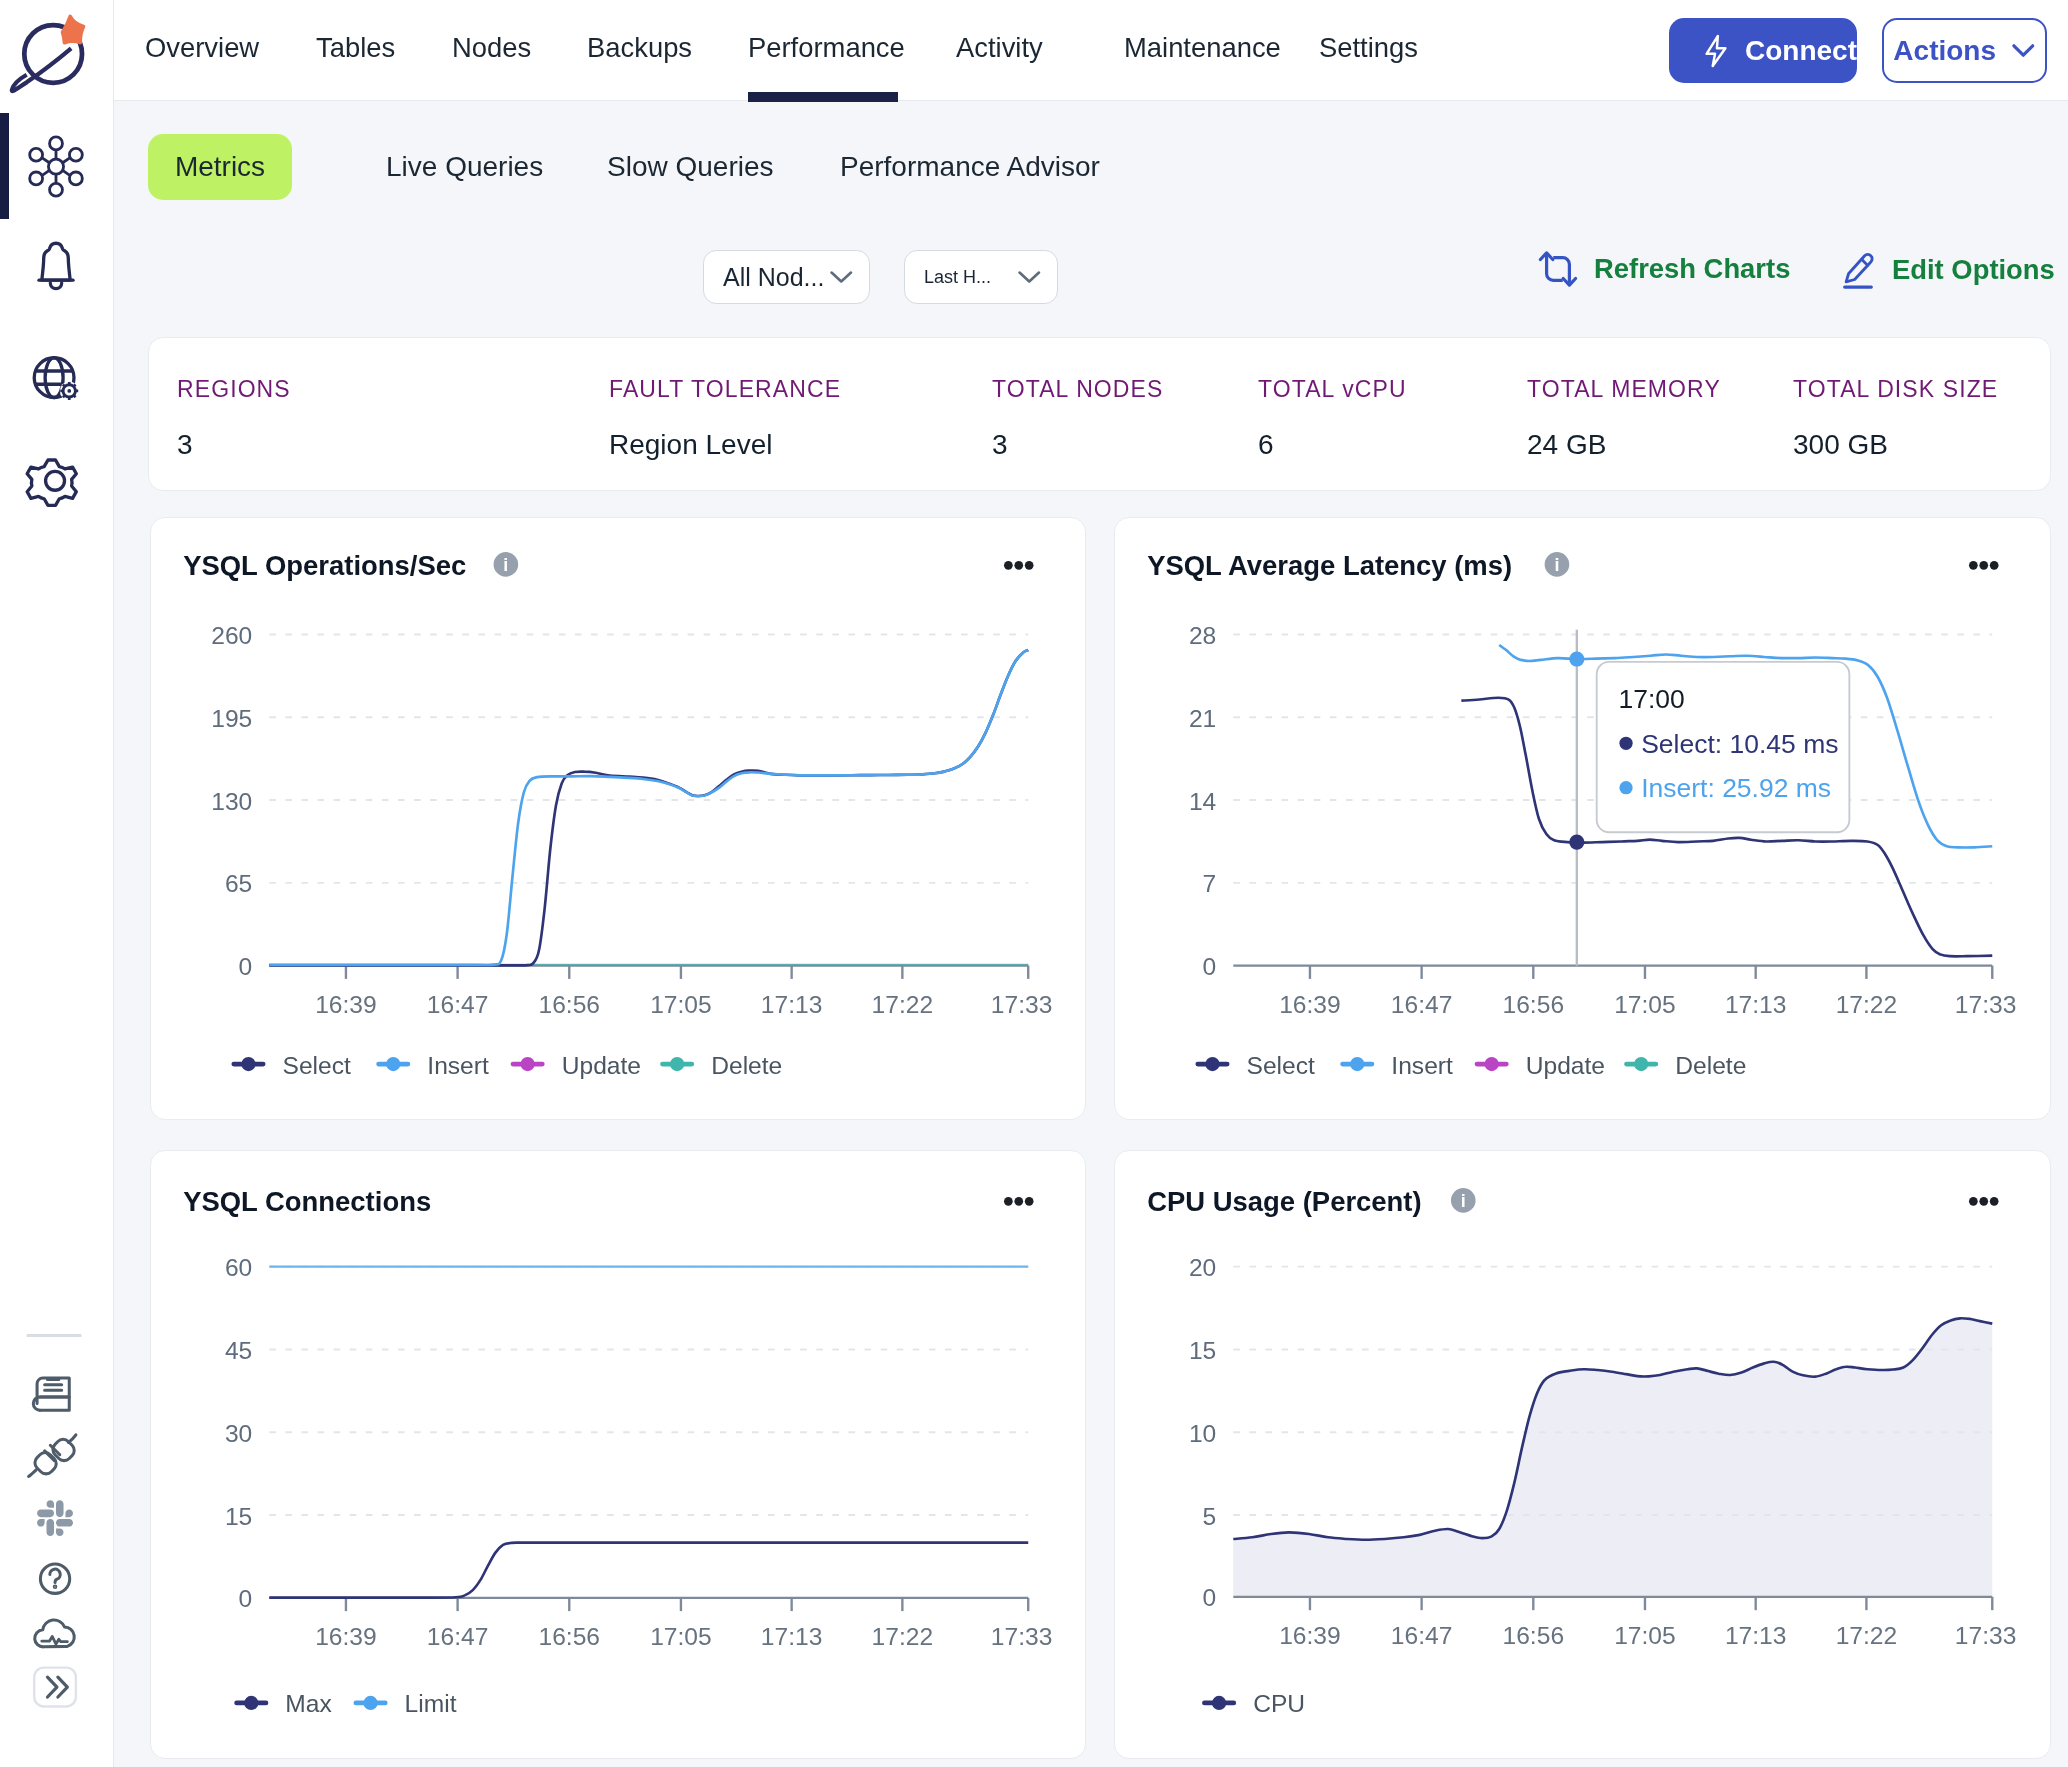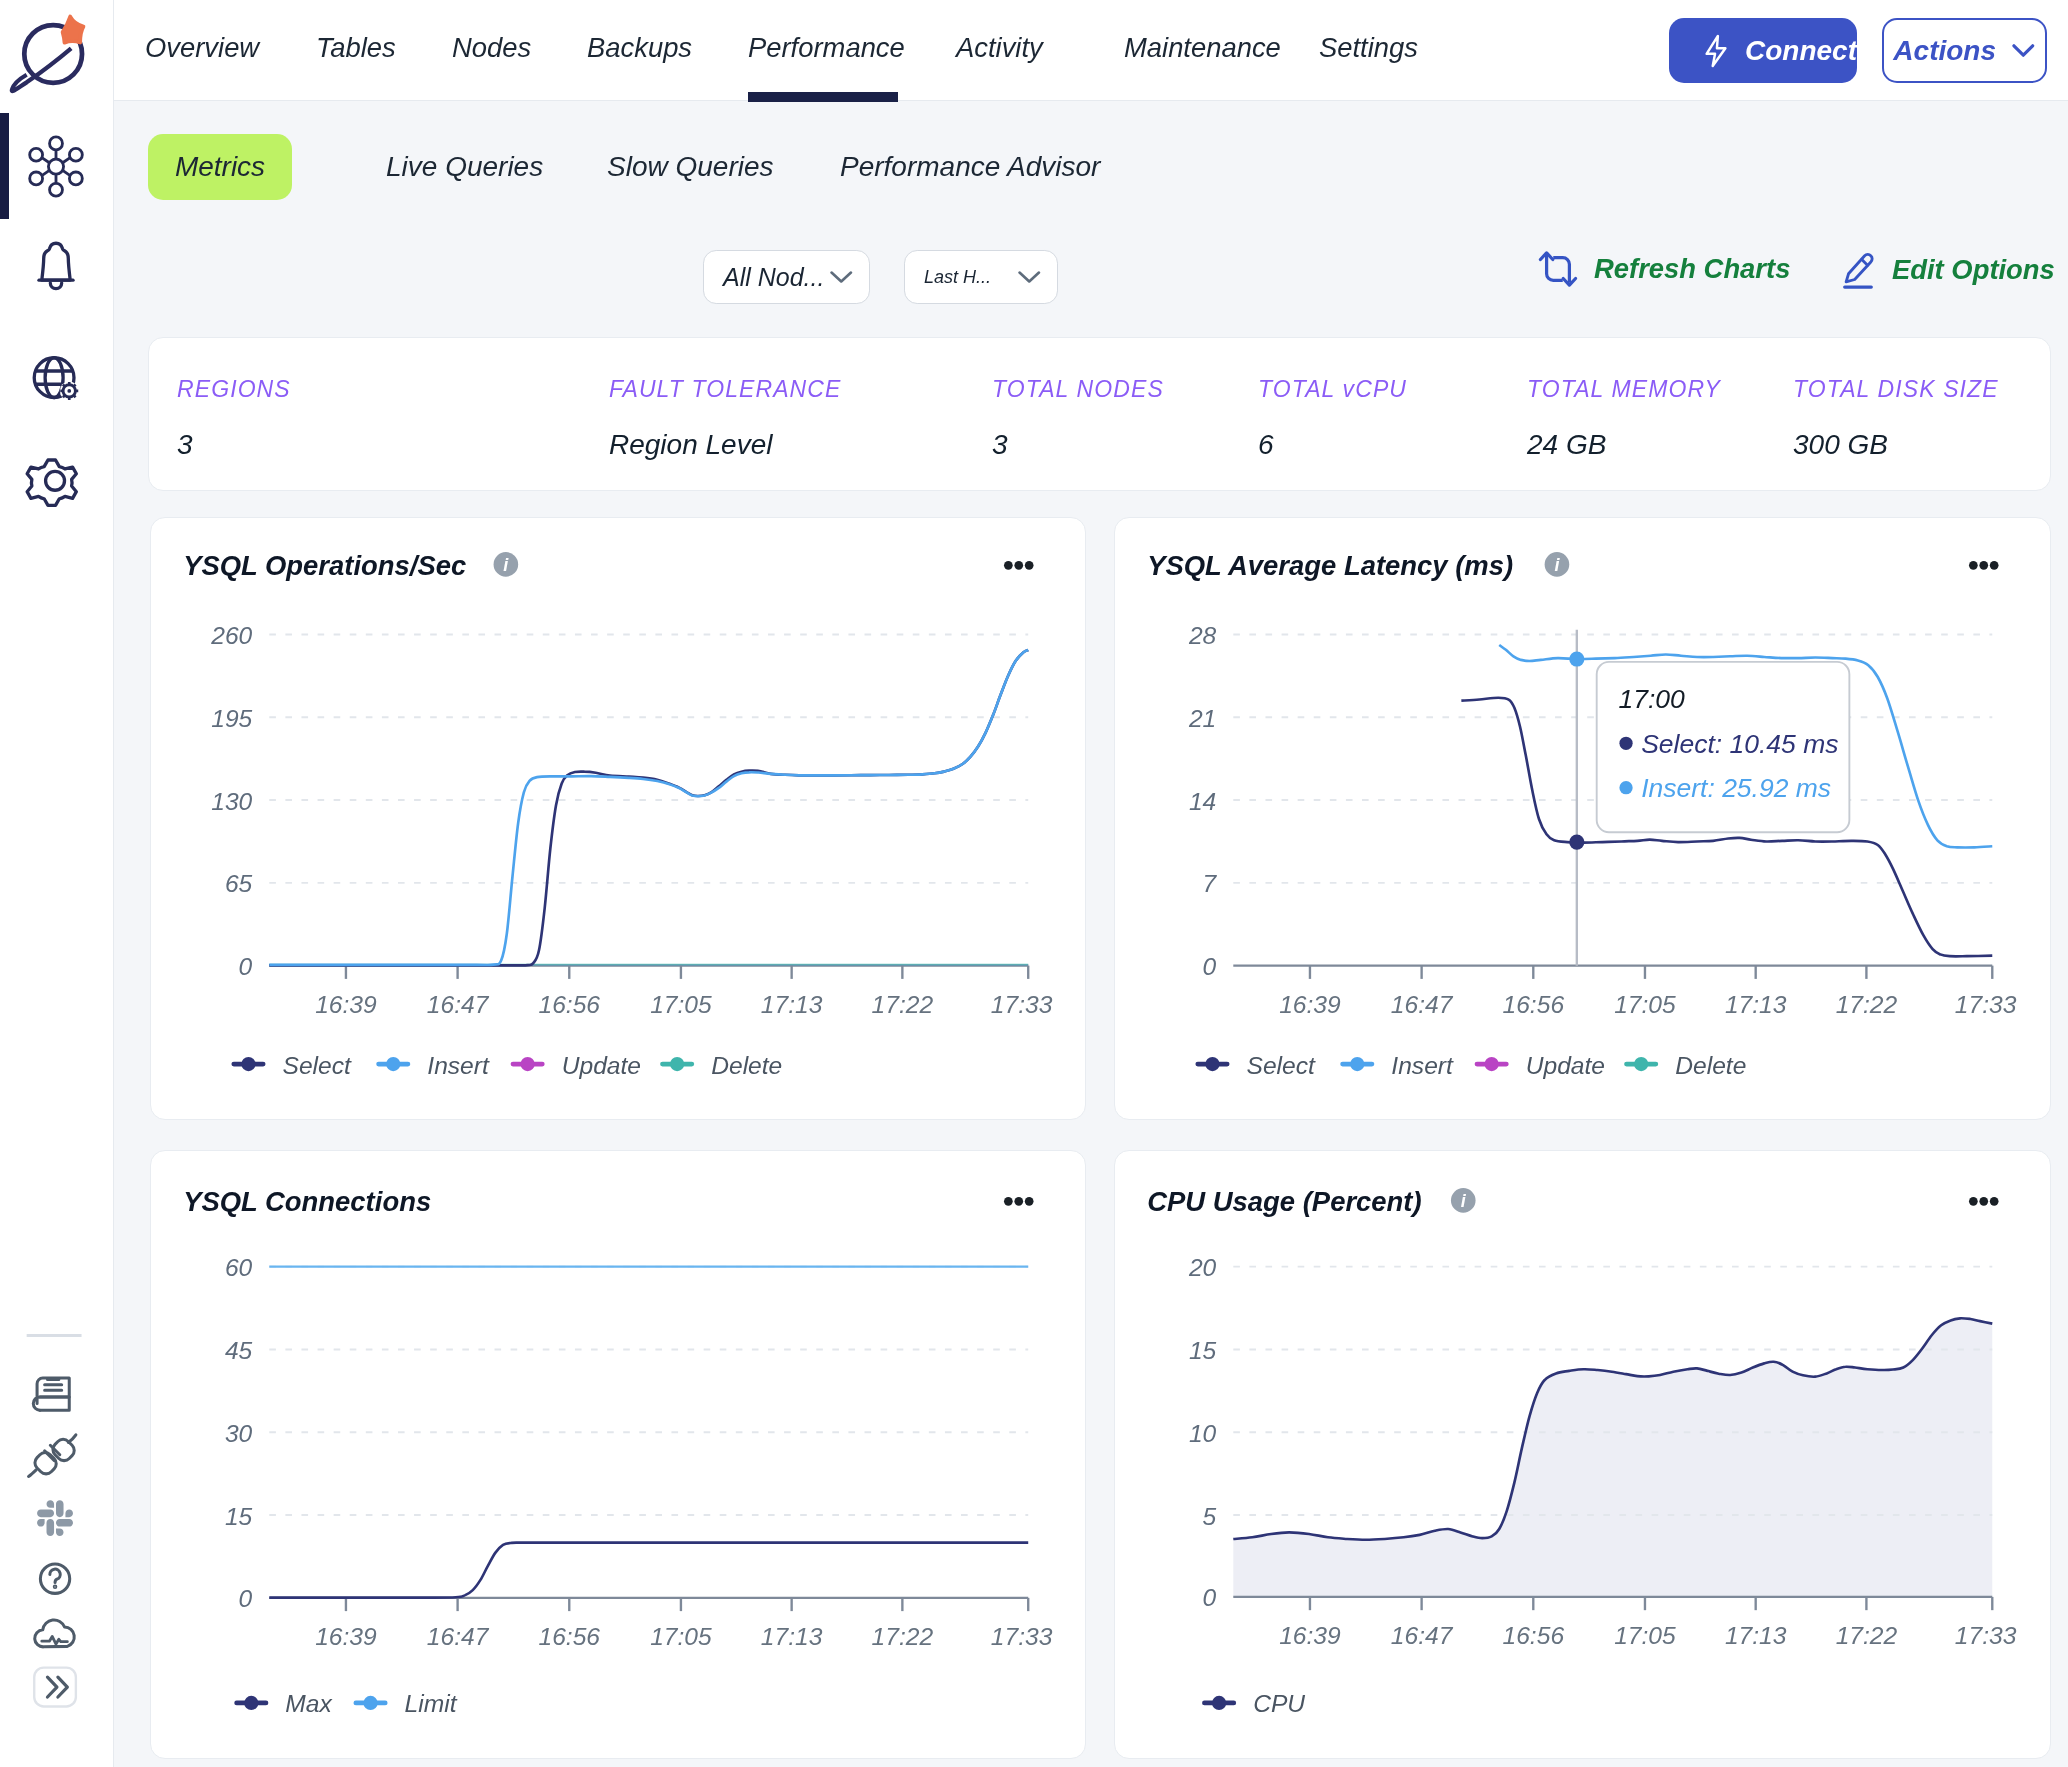--- a/index.html
+++ b/index.html
@@ -1,35 +1,35 @@
 <!DOCTYPE html>
 <html style="font-size:15px"><head>
 <meta charset="utf-8">
 <style>
   * { margin:0; padding:0; box-sizing:border-box; }
   html,body { width:2069px; height:1768px; font-family:"Liberation Sans", sans-serif; background:#F4F6F9; overflow:hidden; }
-  #page { position:relative; width:2069px; height:1376px; background:#F4F6F9;font-style:italic; }
+  #page { position:relative; width:2069px; height:1376px; background:#F4F6F9; }
   
   #sidebar { position:absolute; left:0; top:0; width:114px; height:1768px; background:#FFFFFF; border-right:1.9px solid #E6EAEF; }
   #activebar { position:absolute; left:0; top:113px; width:8.5px; height:106px; background:#171C43; }
   
   #topnav { position:absolute; left:114px; top:0; width:1955px; height:101px; background:#FFFFFF; border-bottom:1.9px solid #E6EAEF; }
   .tab { position:absolute; top:32px; font-size:27.4px; color:#1C2734; white-space:nowrap; }
   #perf-underline { position:absolute; left:634px; top:92px; width:150px; height:9.5px; background:#1A2147; }
   
   #btn-connect { position:absolute; left:1555px; top:18px; width:188px; height:65px; background:#3C53C5; border-radius:15px; color:#fff; font-size:28px; font-weight:bold; display:flex; align-items:center; justify-content:flex-end; gap:13.2px; }
   #btn-actions { position:absolute; left:1768px; top:18px; width:165px; height:65px; background:#fff; border:2.8px solid #3C53C5; border-radius:15px; color:#3C53C5; font-size:28px; font-weight:bold; display:flex; align-items:center; justify-content:center; gap:15px; }
   
   .pill { position:absolute; top:134px; height:66px; border-radius:15px; display:flex; align-items:center; justify-content:center; font-size:28px; color:#1C2734; white-space:nowrap; }
   
   .select { position:absolute; top:250px; height:54px; background:#fff; border:1.9px solid #D5DAE1; border-radius:13.2px; display:flex; align-items:center; font-size:27.4px; color:#1A2533; }
   .link { position:absolute; top:250px; font-size:27.4px; font-weight:bold; color:#15803d; display:flex; align-items:center; gap:15px; }
   
   #summary { position:absolute; left:148px; top:337px; width:1903px; height:154px; background:#fff; border:0.9px solid #E8ECF1; border-radius:15px; }
-  .sum-label { position:absolute; top:38px; font-size:23px; letter-spacing:1.1px; color:#8b5cf6; }
+  .sum-label { position:absolute; top:38px; font-size:23px; letter-spacing:1.1px; color:#701a75; }
   .sum-value { position:absolute; top:91px; font-size:28px; color:#13202D; }
   
   .card { position:absolute; background:#fff; border:0.9px solid #E8ECF1; border-radius:15px; }
   #card1 { left:150px; top:517px; width:936px; height:603px; }
   #card2 { left:1114px; top:517px; width:937px; height:603px; }
   #card3 { left:150px; top:1150px; width:936px; height:609px; }
   #card4 { left:1114px; top:1150px; width:937px; height:609px; }
   svg { display:block; }
   svg text { font-family:"Liberation Sans", sans-serif; }
 </style>

